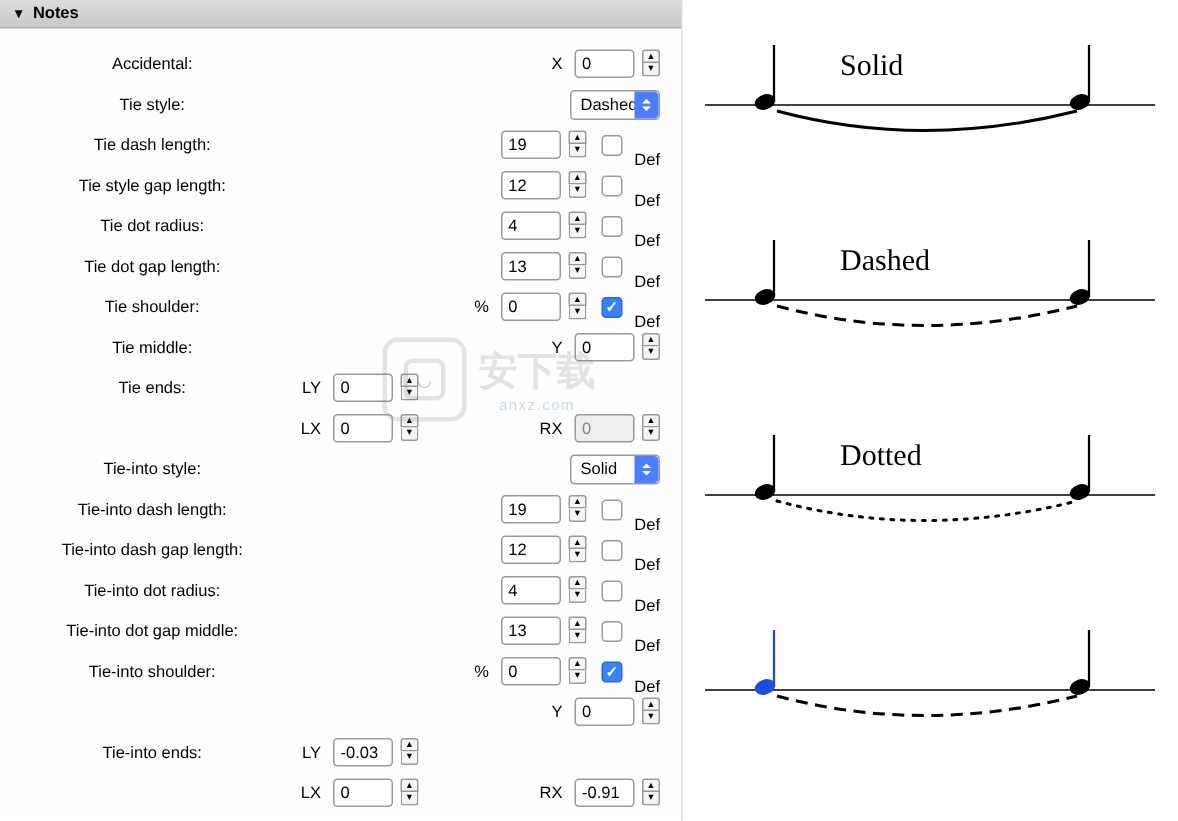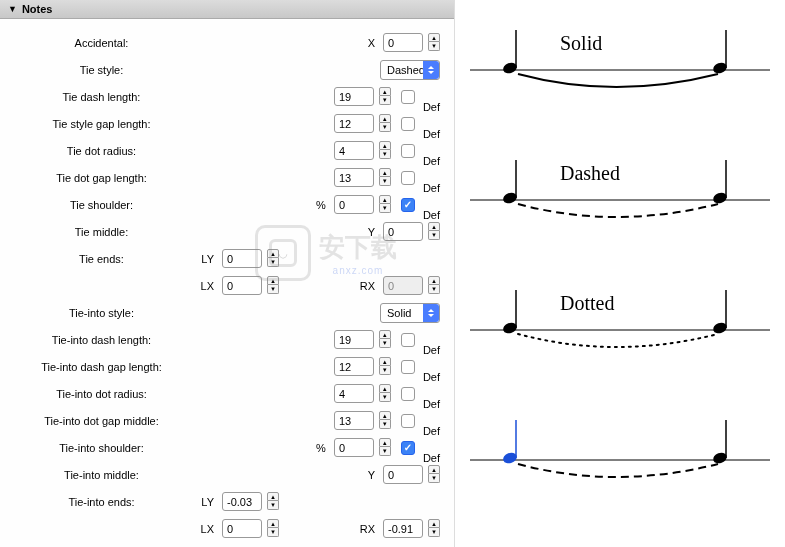--- a/index.html
+++ b/index.html
@@ -276,21 +276,20 @@
           <span class="spinner">
               <span class="up">▴</span>
               <span class="down">▾</span>
             </span>
           <span class="checkbox checked"></span>
           <span class="chk-label">Def</span>
         </div>
       </div>
 
       <div class="row">
-        <div class="label">Tie-into middle:</div>
         <div class="col-spacer"></div>
         <div class="field-group">
           <span class="prefix">Y</span>
           <span class="numbox">0</span>
           <span class="spinner">
               <span class="up">▴</span>
               <span class="down">▾</span>
             </span>
         </div>
       </div>

